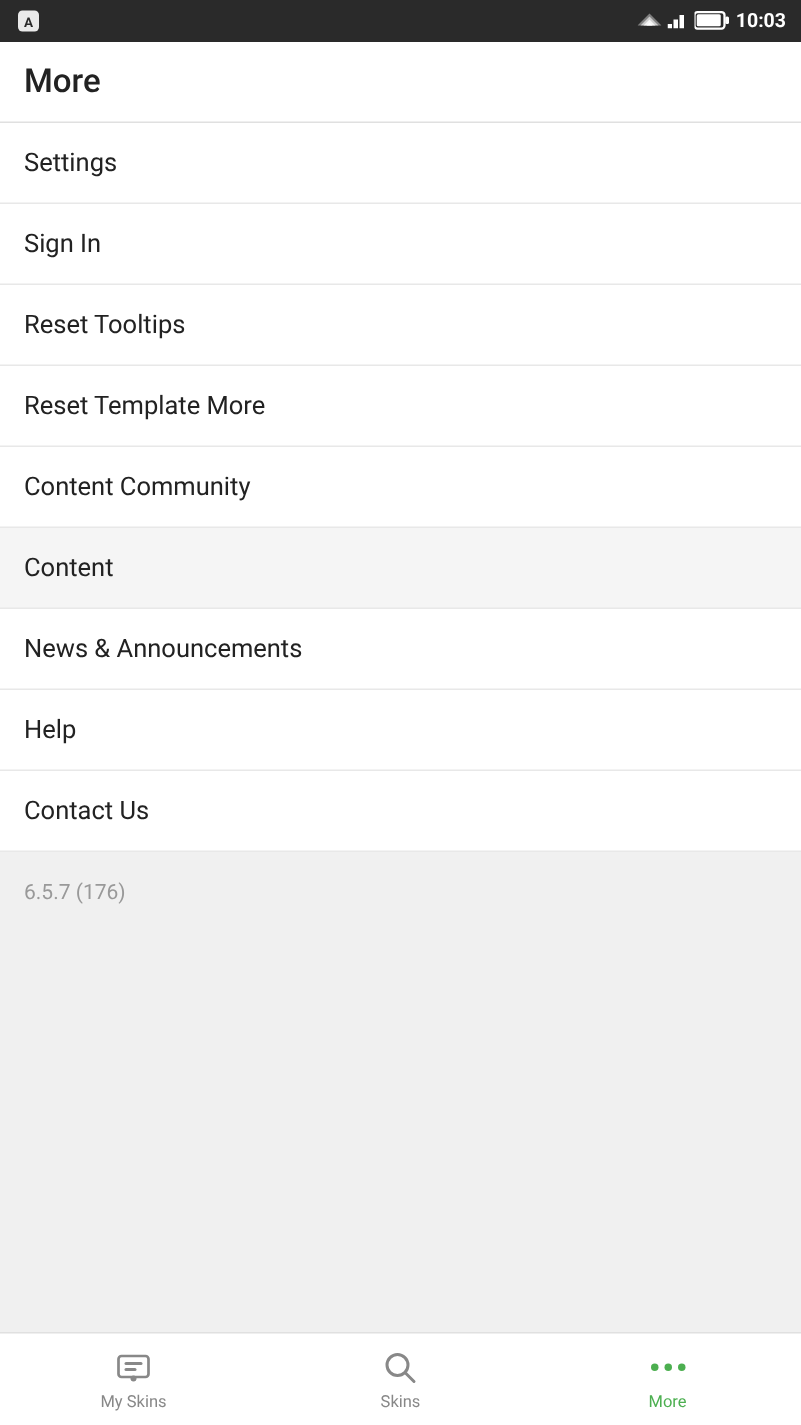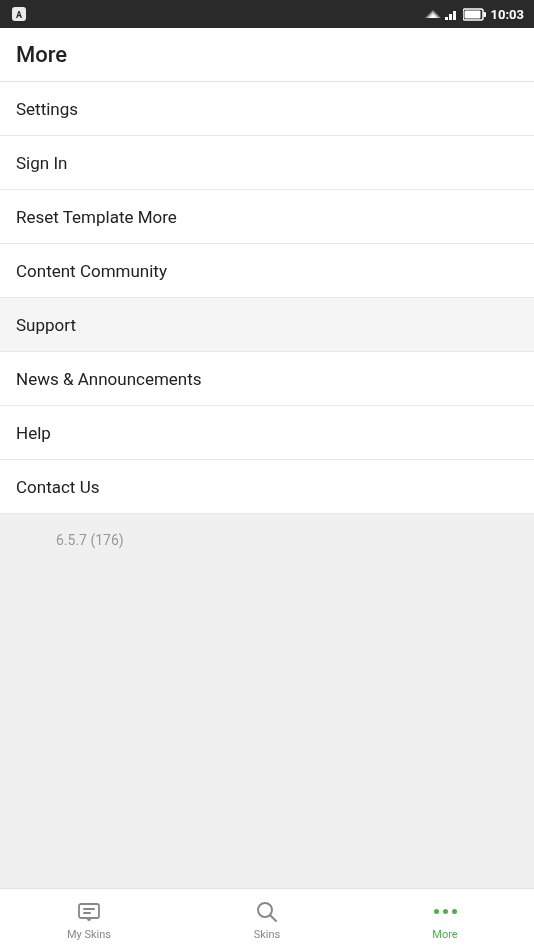--- a/index.html
+++ b/index.html
@@ -27,21 +27,21 @@
       padding: 0 10px;
     }
 
     .status-bar-left {
       display: flex;
       align-items: center;
     }
 
     .status-bar-right {
       display: flex;
-      align-items: center;
+      align-items: flex-start;
       gap: 4px;
     }
 
     .status-bar-right span {
       color: white;
       font-size: 13px;
       font-weight: bold;
     }
 
     
@@ -82,21 +82,20 @@
 
     .menu-item.shaded {
       background: #f5f5f5;
     }
 
     
     .version-area {
       background: #f0f0f0;
       padding: 16px;
       flex: 1;
-      margin-left: 40px;
     }
 
     .version-text {
       font-size: 14px;
       color: #999999;
     }
 
     .content-area {
       display: flex;
       flex-direction: column;
@@ -208,27 +207,30 @@
 <div class="content-area">
   <div class="menu-list" id="menu-list">
 
   <div class="menu-item">
         <span class="menu-item-label">Settings</span>
       </div>
       <div class="menu-item">
         <span class="menu-item-label">Sign In</span>
       </div>
       <div class="menu-item">
+        <span class="menu-item-label">Reset Tooltips</span>
+      </div>
+      <div class="menu-item">
         <span class="menu-item-label">Reset Template More</span>
       </div>
       <div class="menu-item">
         <span class="menu-item-label">Content Community</span>
       </div>
       <div class="menu-item shaded">
-        <span class="menu-item-label">Support</span>
+        <span class="menu-item-label">Content</span>
       </div>
       <div class="menu-item">
         <span class="menu-item-label">News &amp; Announcements</span>
       </div>
       <div class="menu-item">
         <span class="menu-item-label">Help</span>
       </div>
       <div class="menu-item">
         <span class="menu-item-label">Contact Us</span>
       </div>

